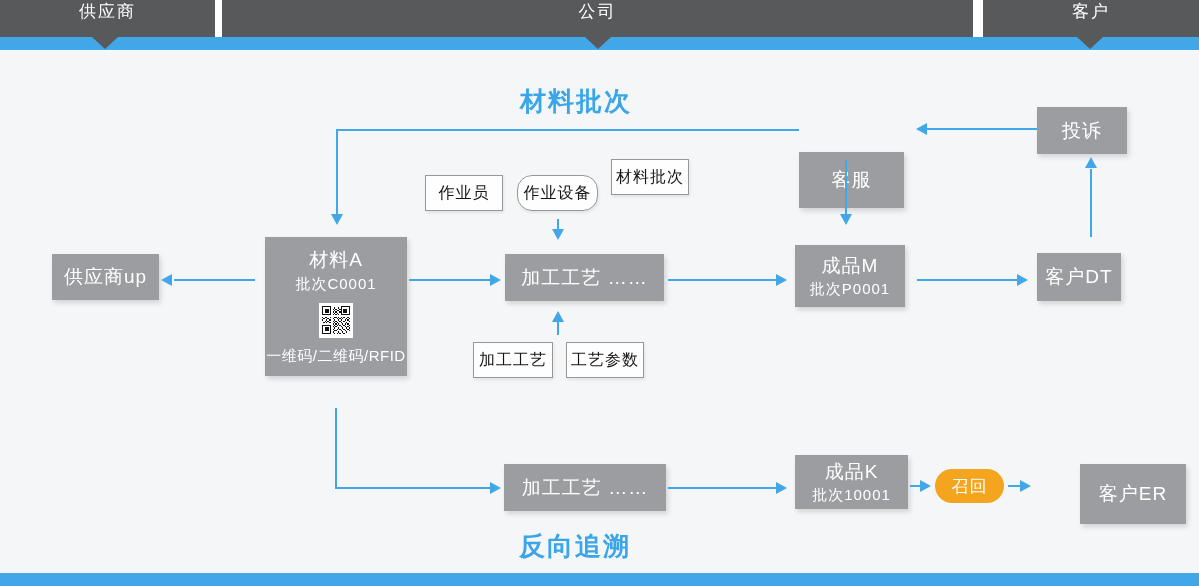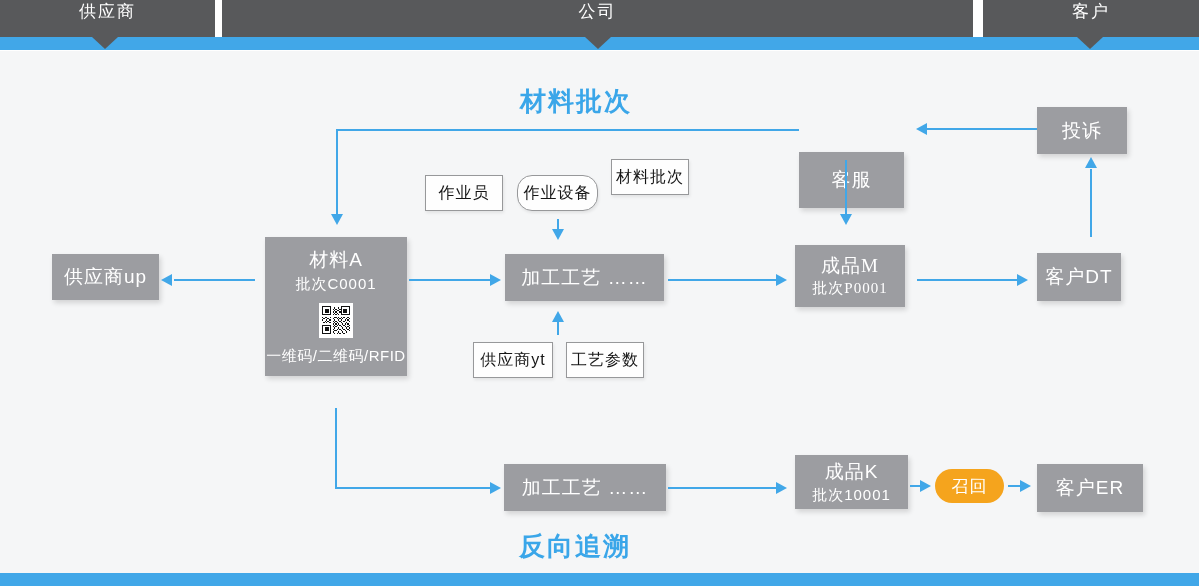--- a/index.html
+++ b/index.html
@@ -103,56 +103,56 @@
         <path fill="#111" d="M9 1h1v1h-1zM12 1h1v1h-1zM8 2h1v1h-1zM10 2h1v1h-1zM13 2h1v1h-1zM9 3h1v1h-1zM11 3h1v1h-1zM12 3h1v1h-1zM8 4h1v1h-1zM10 4h1v1h-1zM13 4h1v1h-1zM9 5h1v1h-1zM11 5h1v1h-1zM8 6h1v1h-1zM10 6h1v1h-1zM12 6h1v1h-1zM6 8h1v1h-1zM6 10h1v1h-1zM6 12h1v1h-1zM0 8h1v1h-1zM2 8h1v1h-1zM3 8h1v1h-1zM9 8h1v1h-1zM10 8h1v1h-1zM12 8h1v1h-1zM14 8h1v1h-1zM16 8h1v1h-1zM19 8h1v1h-1zM1 9h1v1h-1zM4 9h1v1h-1zM8 9h1v1h-1zM11 9h1v1h-1zM13 9h1v1h-1zM15 9h1v1h-1zM18 9h1v1h-1zM20 9h1v1h-1zM0 10h1v1h-1zM3 10h1v1h-1zM5 10h1v1h-1zM9 10h1v1h-1zM12 10h1v1h-1zM14 10h1v1h-1zM17 10h1v1h-1zM19 10h1v1h-1zM2 11h1v1h-1zM4 11h1v1h-1zM8 11h1v1h-1zM10 11h1v1h-1zM13 11h1v1h-1zM16 11h1v1h-1zM20 11h1v1h-1zM1 12h1v1h-1zM3 12h1v1h-1zM5 12h1v1h-1zM9 12h1v1h-1zM11 12h1v1h-1zM14 12h1v1h-1zM18 12h1v1h-1zM8 13h1v1h-1zM10 13h1v1h-1zM12 13h1v1h-1zM15 13h1v1h-1zM17 13h1v1h-1zM19 13h1v1h-1zM9 14h1v1h-1zM11 14h1v1h-1zM13 14h1v1h-1zM16 14h1v1h-1zM20 14h1v1h-1zM8 15h1v1h-1zM10 15h1v1h-1zM14 15h1v1h-1zM17 15h1v1h-1zM19 15h1v1h-1zM9 16h1v1h-1zM12 16h1v1h-1zM15 16h1v1h-1zM18 16h1v1h-1zM20 16h1v1h-1zM8 17h1v1h-1zM11 17h1v1h-1zM13 17h1v1h-1zM16 17h1v1h-1zM19 17h1v1h-1zM9 18h1v1h-1zM10 18h1v1h-1zM14 18h1v1h-1zM17 18h1v1h-1zM20 18h1v1h-1zM8 19h1v1h-1zM12 19h1v1h-1zM15 19h1v1h-1zM18 19h1v1h-1zM9 20h1v1h-1zM11 20h1v1h-1zM13 20h1v1h-1zM16 20h1v1h-1z"></path>
       </svg>
     </div>
     <div class="ncaption">一维码/二维码/RFID</div>
   </div>
 
   <div class="node" style="left:505px; top:254px; width:159px; height:47px;">
     <span class="nlabel">加工工艺  ……</span>
   </div>
 
-  <div class="node" style="left:795px; top:245px; width:110px; height:62px;font-family:Liberation Serif, serif;">
+  <div class="node" style="left:795px; top:245px; width:110px; height:62px;">
     <div class="nlabel">成品M</div>
     <div class="nbatch">批次P0001</div>
   </div>
 
   <div class="node" style="left:1037px; top:253px; width:84px; height:48px;">
     <span class="nlabel">客户DT</span>
   </div>
 
   <div class="tag" style="left:425px; top:175px; width:78px; height:36px;">
     <span>作业员</span>
   </div>
   <div class="tag" style="left:517px; top:175px; width:81px; height:36px;border-radius:15px;">
     <span>作业设备</span>
   </div>
   <div class="tag" style="left:611px; top:159px; width:78px; height:36px;">
     <span>材料批次</span>
   </div>
   <div class="tag" style="left:473px; top:342px; width:80px; height:36px;">
-    <span>供应商yt</span>
+    <span>加工工艺</span>
   </div>
   <div class="tag" style="left:566px; top:342px; width:78px; height:36px;">
     <span>工艺参数</span>
   </div>
 
   <div class="node" style="left:504px; top:464px; width:162px; height:47px;">
     <span class="nlabel">加工工艺  ……</span>
   </div>
   <div class="node" style="left:795px; top:455px; width:113px; height:54px;">
     <div class="nlabel">成品K</div>
     <div class="nbatch">批次10001</div>
   </div>
   <div class="pill" style="left:935px; top:469px; width:69px; height:34px;align-items:center;">
     <span>召回</span>
   </div>
-  <div class="node" style="left:1037px; top:464px; width:106px; height:48px;">
+  <div class="node" style="left:1080px; top:464px; width:106px; height:60px;">
     <span class="nlabel">客户ER</span>
   </div>
 
   <div class="hline" style="left:927px; top:128px; width:110px;"></div>
   <div class="arr left" style="left:916px; top:123px;"></div>
 
   <div class="vline" style="left:1090px; top:169px; height:68px;"></div>
   <div class="arr up" style="left:1085px; top:157px;"></div>
 
   <div class="vline" style="left:845px; top:160px; height:54px;"></div>

